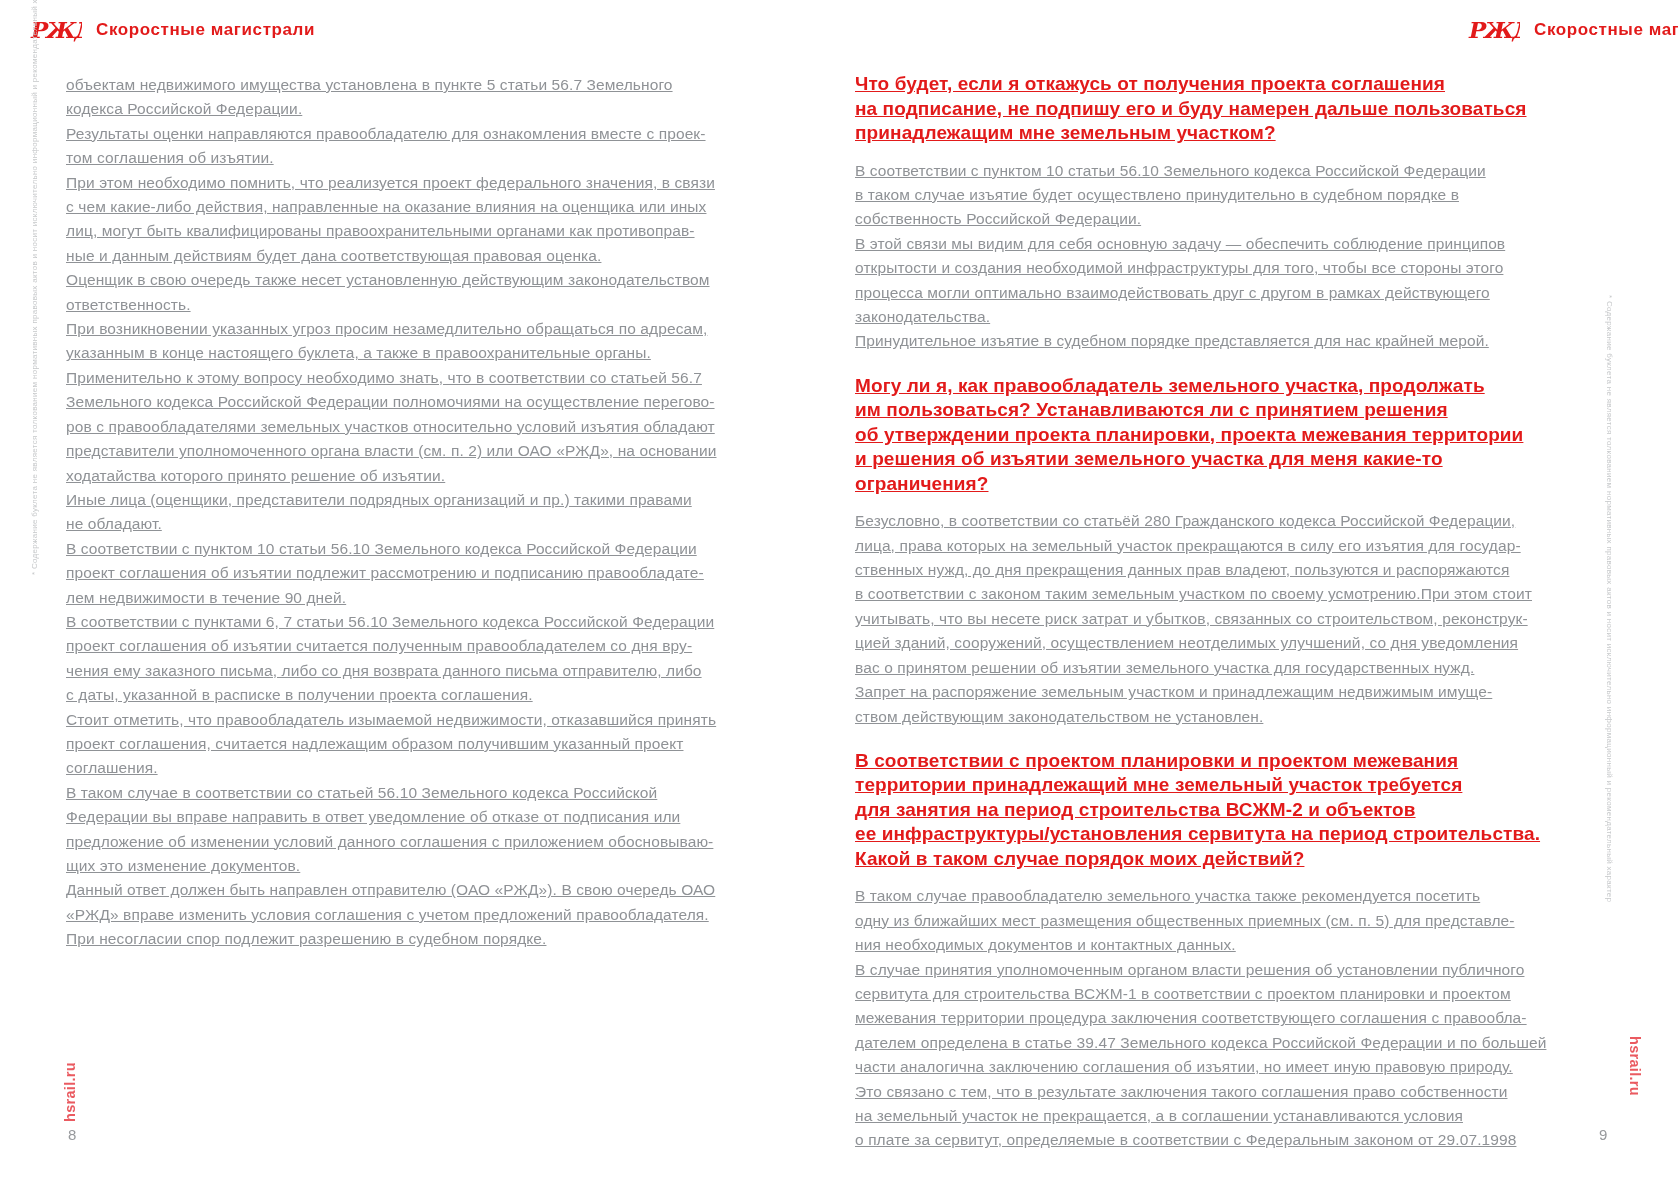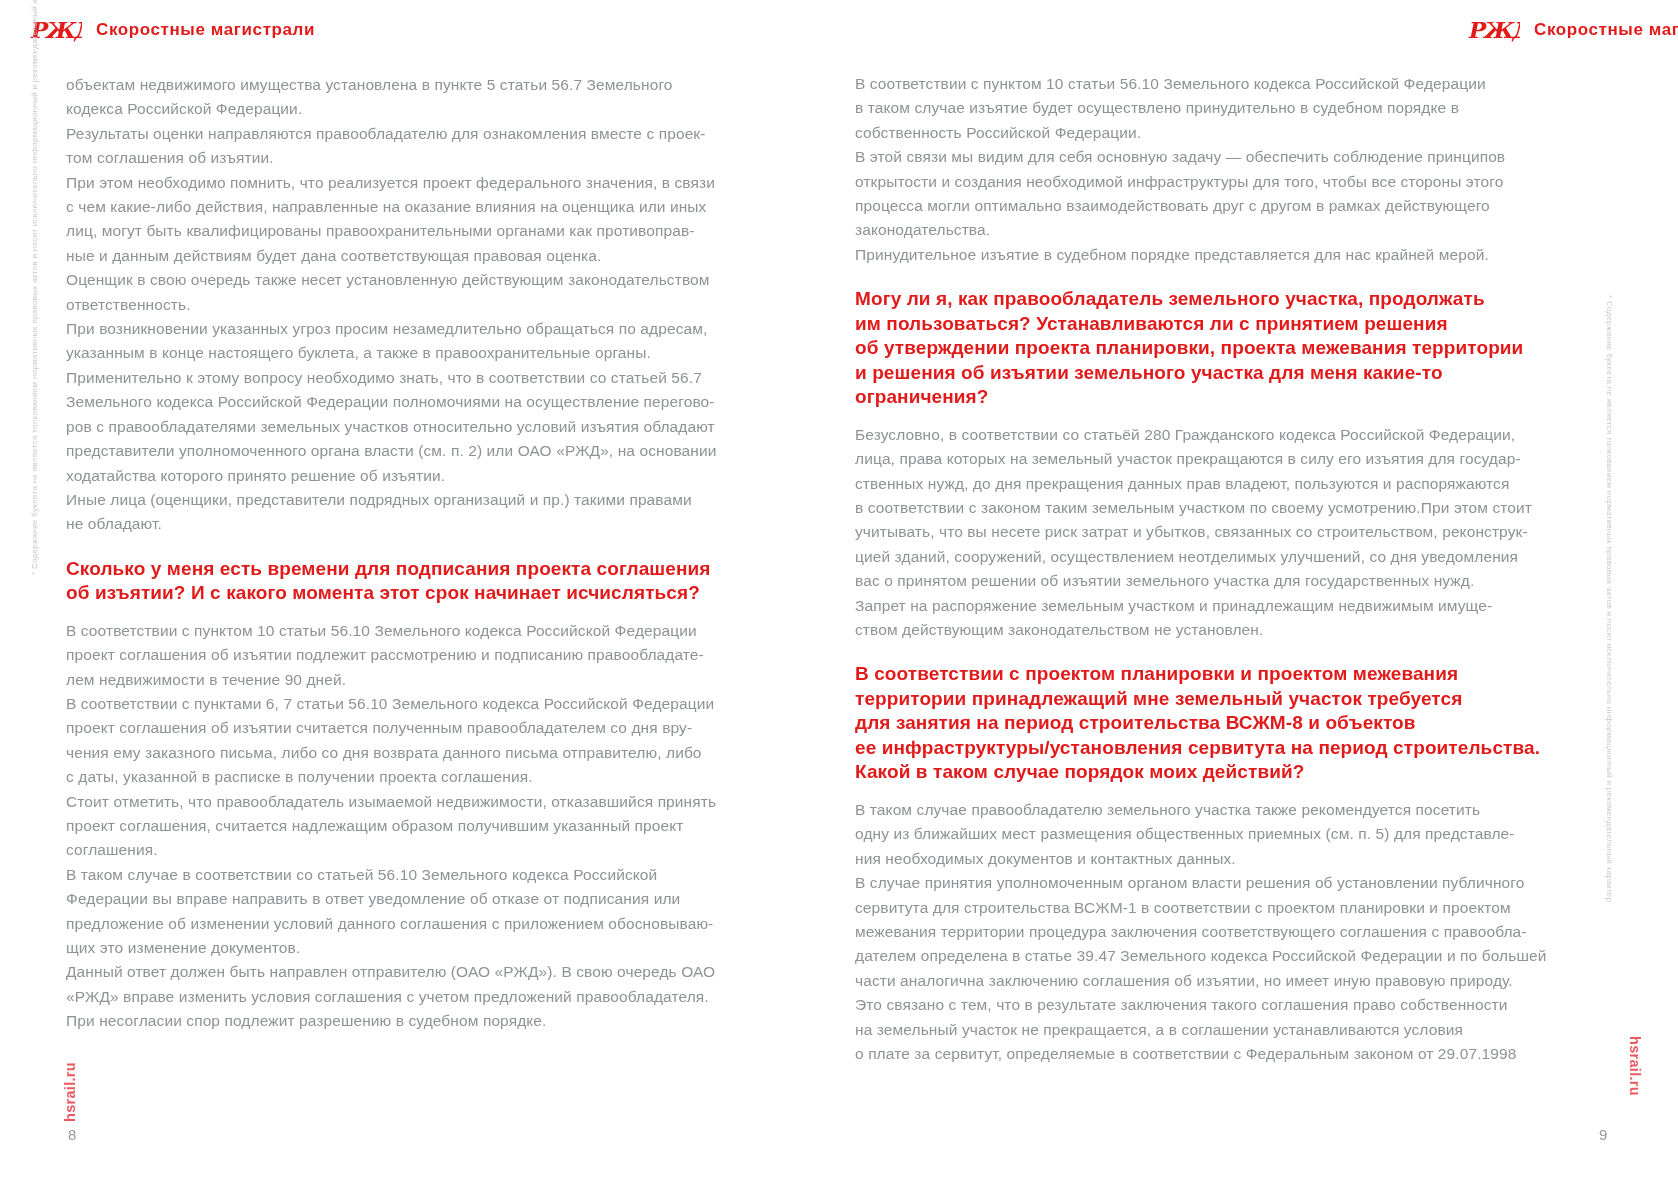--- a/index.html
+++ b/index.html
@@ -25,21 +25,21 @@
     color:#e21a1a;font-size:17px;font-weight:bold;
     letter-spacing:0.6px;white-space:nowrap;
   }
 
   .content{
     position:absolute;width:752px;
   }
   .page-left .content{left:66px;top:73px;}
   .page-right .content{left:16px;top:72px;}
 
-  .sec{white-space:pre-line;}
+  .sec{white-space:pre-line;text-decoration:underline;}
   .sec.paragraph{
     color:#8f9296;
     font-size:15.5px;line-height:24.4px;
     letter-spacing:0.1px;
   }
   .sec.heading{
     color:#e21a1a;font-weight:bold;
     font-size:19px;line-height:24.5px;
     margin:20px 0 13px 0;
     letter-spacing:0.1px;
@@ -101,22 +101,20 @@
 ответственность.
 При возникновении указанных угроз просим незамедлительно обращаться по адресам,
 указанным в конце настоящего буклета, а также в правоохранительные органы.
 Применительно к этому вопросу необходимо знать, что в соответствии со статьей 56.7
 Земельного кодекса Российской Федерации полномочиями на осуществление перегово-
 ров с правообладателями земельных участков относительно условий изъятия обладают
 представители уполномоченного органа власти (см. п. 2) или ОАО «РЖД», на основании
 ходатайства которого принято решение об изъятии.
 Иные лица (оценщики, представители подрядных организаций и пр.) такими правами
 не обладают.</div>
-        <div class="sec heading">Сколько у меня есть времени для подписания проекта соглашения
-об изъятии? И с какого момента этот срок начинает исчисляться?</div>
         <div class="sec paragraph">В соответствии с пунктом 10 статьи 56.10 Земельного кодекса Российской Федерации
 проект соглашения об изъятии подлежит рассмотрению и подписанию правообладате-
 лем недвижимости в течение 90 дней.
 В соответствии с пунктами 6, 7 статьи 56.10 Земельного кодекса Российской Федерации
 проект соглашения об изъятии считается полученным правообладателем со дня вру-
 чения ему заказного письма, либо со дня возврата данного письма отправителю, либо
 с даты, указанной в расписке в получении проекта соглашения.
 Стоит отметить, что правообладатель изымаемой недвижимости, отказавшийся принять
 проект соглашения, считается надлежащим образом получившим указанный проект
 соглашения.</div>
@@ -139,20 +137,23 @@
         <svg viewBox="0 0 52 28" width="52" height="28" aria-hidden="true">
           <text x="1" y="22" font-family="DejaVu Serif, serif" font-style="italic" font-weight="bold" font-size="23" fill="#e21a1a" letter-spacing="-2">РЖД</text>
         </svg>
       </span>
       <span class="tagline">Скоростные магистрали</span>
     </div>
 
     <div class="side-note vert-down">* Содержание буклета не является толкованием нормативных правовых актов и носит исключительно информационный и рекомендательный характер</div>
 
     <main class="content">
+        <div class="sec heading">Что будет, если я откажусь от получения проекта соглашения
+на подписание, не подпишу его и буду намерен дальше пользоваться
+принадлежащим мне земельным участком?</div>
         <div class="sec paragraph">В соответствии с пунктом 10 статьи 56.10 Земельного кодекса Российской Федерации
 в таком случае изъятие будет осуществлено принудительно в судебном порядке в
 собственность Российской Федерации.
 В этой связи мы видим для себя основную задачу — обеспечить соблюдение принципов
 открытости и создания необходимой инфраструктуры для того, чтобы все стороны этого
 процесса могли оптимально взаимодействовать друг с другом в рамках действующего
 законодательства.
 Принудительное изъятие в судебном порядке представляется для нас крайней мерой.</div>
         <div class="sec heading">Могу ли я, как правообладатель земельного участка, продолжать
 им пользоваться? Устанавливаются ли с принятием решения
@@ -163,21 +164,21 @@
 лица, права которых на земельный участок прекращаются в силу его изъятия для государ-
 ственных нужд, до дня прекращения данных прав владеют, пользуются и распоряжаются
 в соответствии с законом таким земельным участком по своему усмотрению.При этом стоит
 учитывать, что вы несете риск затрат и убытков, связанных со строительством, реконструк-
 цией зданий, сооружений, осуществлением неотделимых улучшений, со дня уведомления
 вас о принятом решении об изъятии земельного участка для государственных нужд.
 Запрет на распоряжение земельным участком и принадлежащим недвижимым имуще-
 ством действующим законодательством не установлен.</div>
         <div class="sec heading">В соответствии с проектом планировки и проектом межевания
 территории принадлежащий мне земельный участок требуется
-для занятия на период строительства ВСЖМ-8 и объектов
+для занятия на период строительства ВСЖМ-2 и объектов
 ее инфраструктуры/установления сервитута на период строительства.
 Какой в таком случае порядок моих действий?</div>
         <div class="sec paragraph">В таком случае правообладателю земельного участка также рекомендуется посетить
 одну из ближайших мест размещения общественных приемных (см. п. 5) для представле-
 ния необходимых документов и контактных данных.
 В случае принятия уполномоченным органом власти решения об установлении публичного
 сервитута для строительства ВСЖМ-1 в соответствии с проектом планировки и проектом
 межевания территории процедура заключения соответствующего соглашения с правообла-
 дателем определена в статье 39.47 Земельного кодекса Российской Федерации и по большей
 части аналогична заключению соглашения об изъятии, но имеет иную правовую природу.

